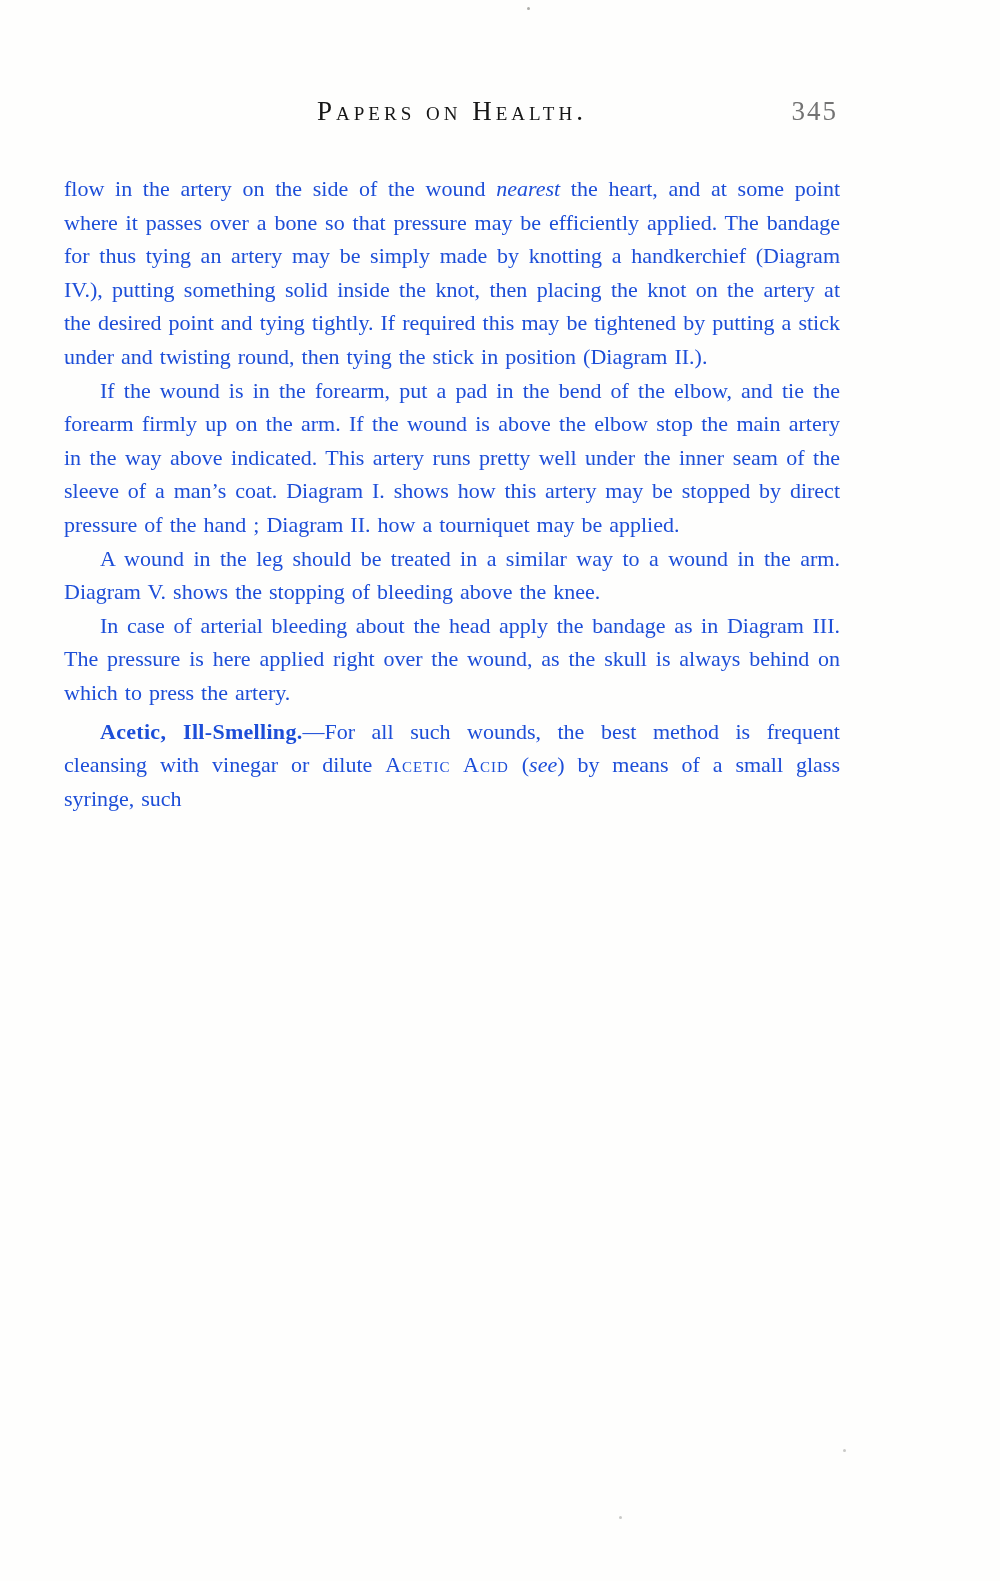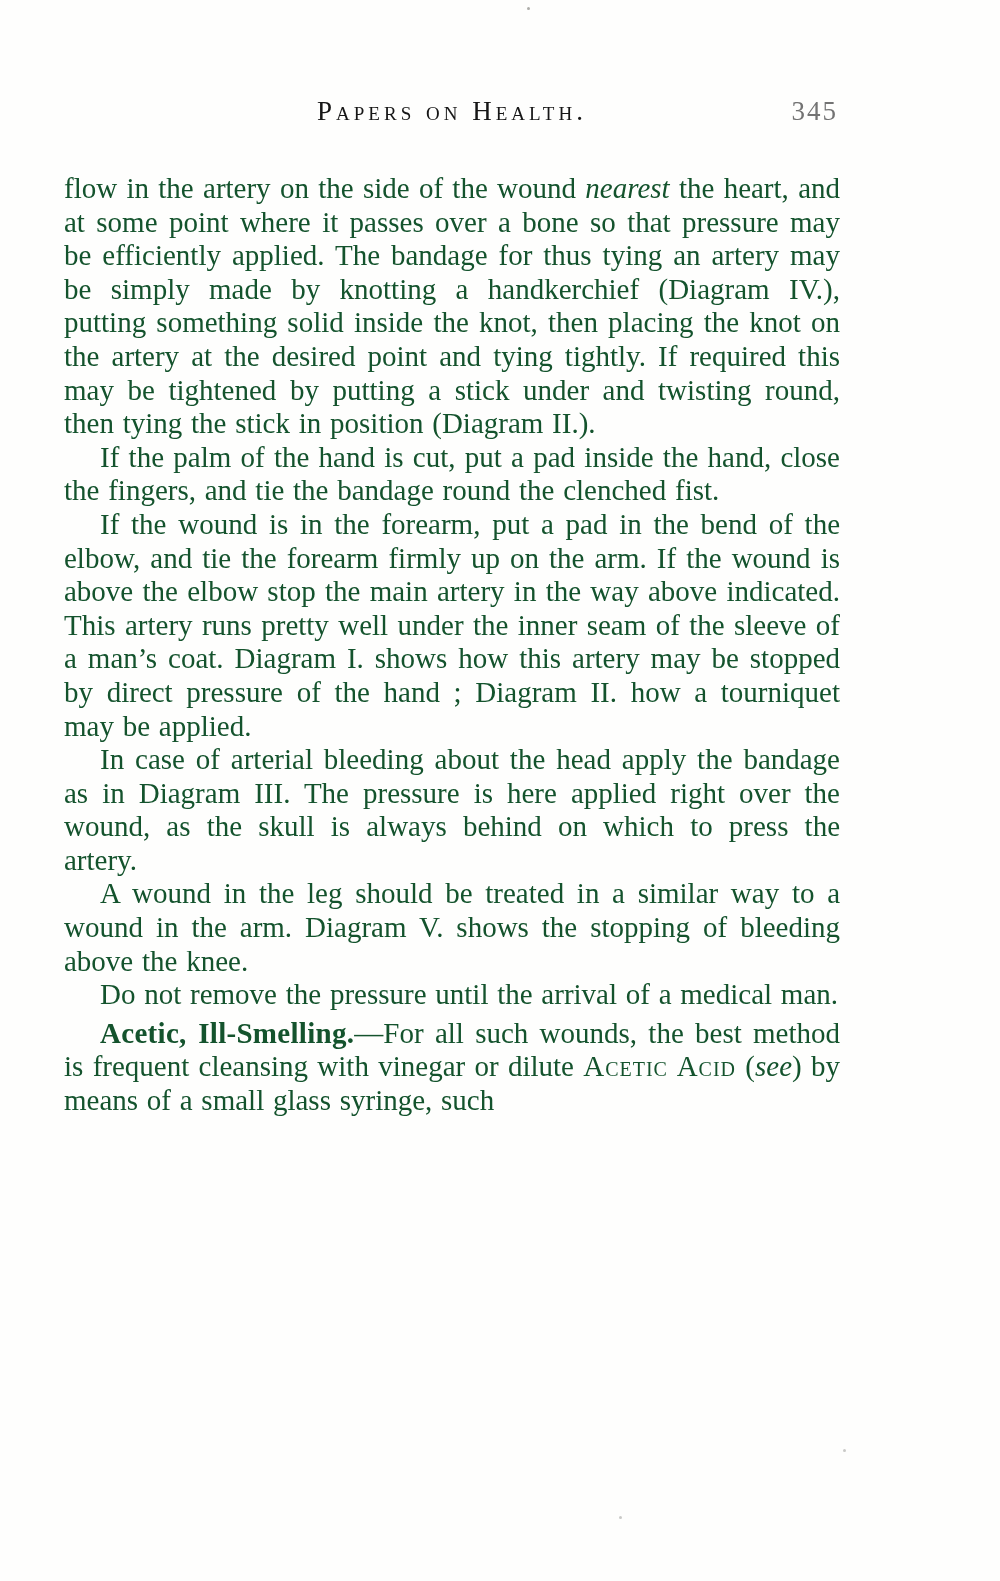--- a/index.html
+++ b/index.html
@@ -50,25 +50,25 @@
   .page-number {
     position: absolute;
     right: 2px;
     top: 0;
     font-size: 27px;
     letter-spacing: 2px;
     color: #737373;
   }
   .body-text {
     margin-top: 38px;
-    font-size: 29px;
+    font-size: 22px;
     line-height: 33.6px;
     text-align: justify;
     word-spacing: 1.5px;
-    color: #14532d;
+    color: #1d4ed8;
   }
   .para { text-align: justify; }
   .para.indent { text-indent: 36px; }
   .para.entry { margin-top: 5px; }
   .run-normal { font-style: normal; }
   .run-italic { font-style: italic; }
   .run-bold   { font-weight: 700; letter-spacing: 0.3px; }
   .run-smallcaps { font-variant: small-caps; letter-spacing: 1px; }
 </style>
 </head>
@@ -80,25 +80,23 @@
 
   <div class="text-block">
 
     <header class="page-header">
       <span class="running-title">Papers on Health.</span>
       <span class="page-number">345</span>
     </header>
 
     <main class="body-text">
       <p class="para"><span class="run-normal">flow in the artery on the side of the wound </span><span class="run-italic">nearest</span><span class="run-normal"> the heart, and at some point where it passes over a bone so that pressure may be efficiently applied.  The bandage for thus tying an artery may be simply made by knotting a handkerchief (Diagram IV.), putting something solid inside the knot, then placing the knot on the artery at the desired point and tying tightly.  If required this may be tightened by putting a stick under and twisting round, then tying the stick in position (Diagram II.).</span></p>
-      <p class="para indent"><span class="run-normal">If the palm of the hand is cut, put a pad inside the hand, close the fingers, and tie the bandage round the clenched fist.</span></p>
       <p class="para indent"><span class="run-normal">If the wound is in the forearm, put a pad in the bend of the elbow, and tie the forearm firmly up on the arm. If the wound is above the elbow stop the main artery in the way above indicated.  This artery runs pretty well under the inner seam of the sleeve of a man’s coat. Diagram I. shows how this artery may be stopped by direct pressure of the hand ; Diagram II. how a tourniquet may be applied.</span></p>
+      <p class="para indent"><span class="run-normal">A wound in the leg should be treated in a similar way to a wound in the arm.  Diagram V. shows the stopping of bleeding above the knee.</span></p>
       <p class="para indent"><span class="run-normal">In case of arterial bleeding about the head apply the bandage as in Diagram III.  The pressure is here applied right over the wound, as the skull is always behind on which to press the artery.</span></p>
-      <p class="para indent"><span class="run-normal">A wound in the leg should be treated in a similar way to a wound in the arm.  Diagram V. shows the stopping of bleeding above the knee.</span></p>
-      <p class="para indent"><span class="run-normal">Do not remove the pressure until the arrival of a medical man.</span></p>
       <p class="para indent entry"><span class="run-bold">Acetic, Ill-Smelling.</span><span class="run-normal">—For all such wounds, the best method is frequent cleansing with vinegar or dilute </span><span class="run-smallcaps">Acetic Acid</span><span class="run-normal"> (</span><span class="run-italic">see</span><span class="run-normal">) by means of a small glass syringe, such</span></p>
     </main>
 
   </div>
 
   <div class="speck speck-bottom"></div>
   <div class="speck speck-right"></div>
 
 </div>
 

